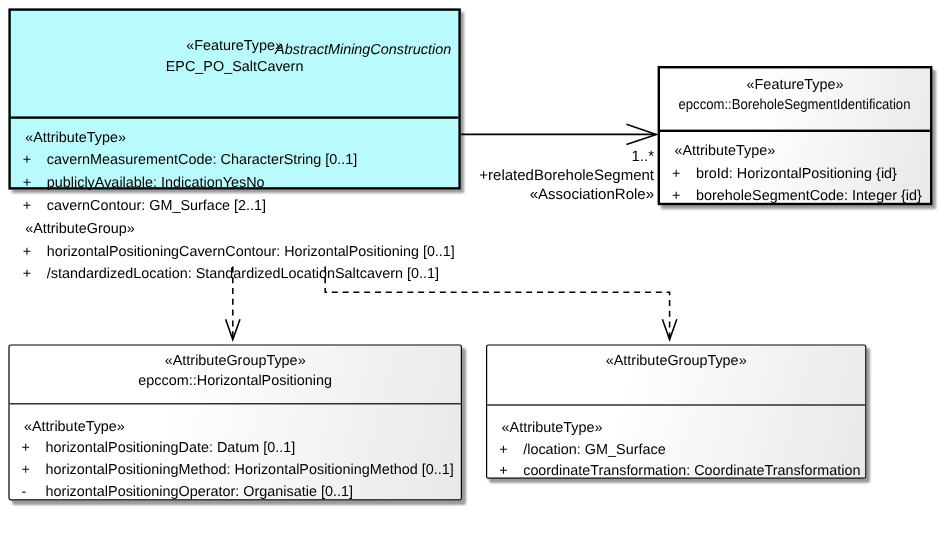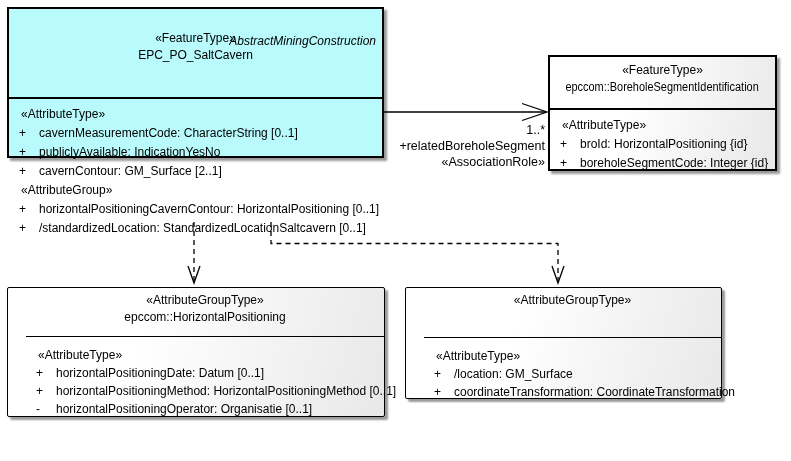--- a/index.html
+++ b/index.html
@@ -13,21 +13,21 @@
   }
   svg.connectors{position:absolute;left:0;top:0;z-index:1;}
   .uml-box{
     position:absolute;
     z-index:2;
     border:2px solid #000;
     box-shadow:3px 3px 2px rgba(0,0,0,0.40);
     box-sizing:border-box;
     background:linear-gradient(105deg,#ffffff 35%,#e8e8e8 100%);
   }
-  .uml-box.thin{border-width:1.5px;border-radius:2px;padding-left:18px;}
+  .uml-box.thin{border-width:1.5px;border-radius:2px;}
   .uml-box.cyan{background:#b9fafc;}
   .title-comp{box-sizing:border-box;position:relative;width:100%;}
   .sep2{border-bottom:2px solid #000;}
   .sep1{border-bottom:1.5px solid #000;}
   .pkg-label{
     position:absolute;top:3px;right:6px;
     font-style:italic;font-size:12px;
   }
   .stereo{text-align:center;font-size:12px;white-space:nowrap;}
   .cls-name{text-align:center;font-weight:normal;font-size:12px;margin-top:3px;white-space:nowrap;}

